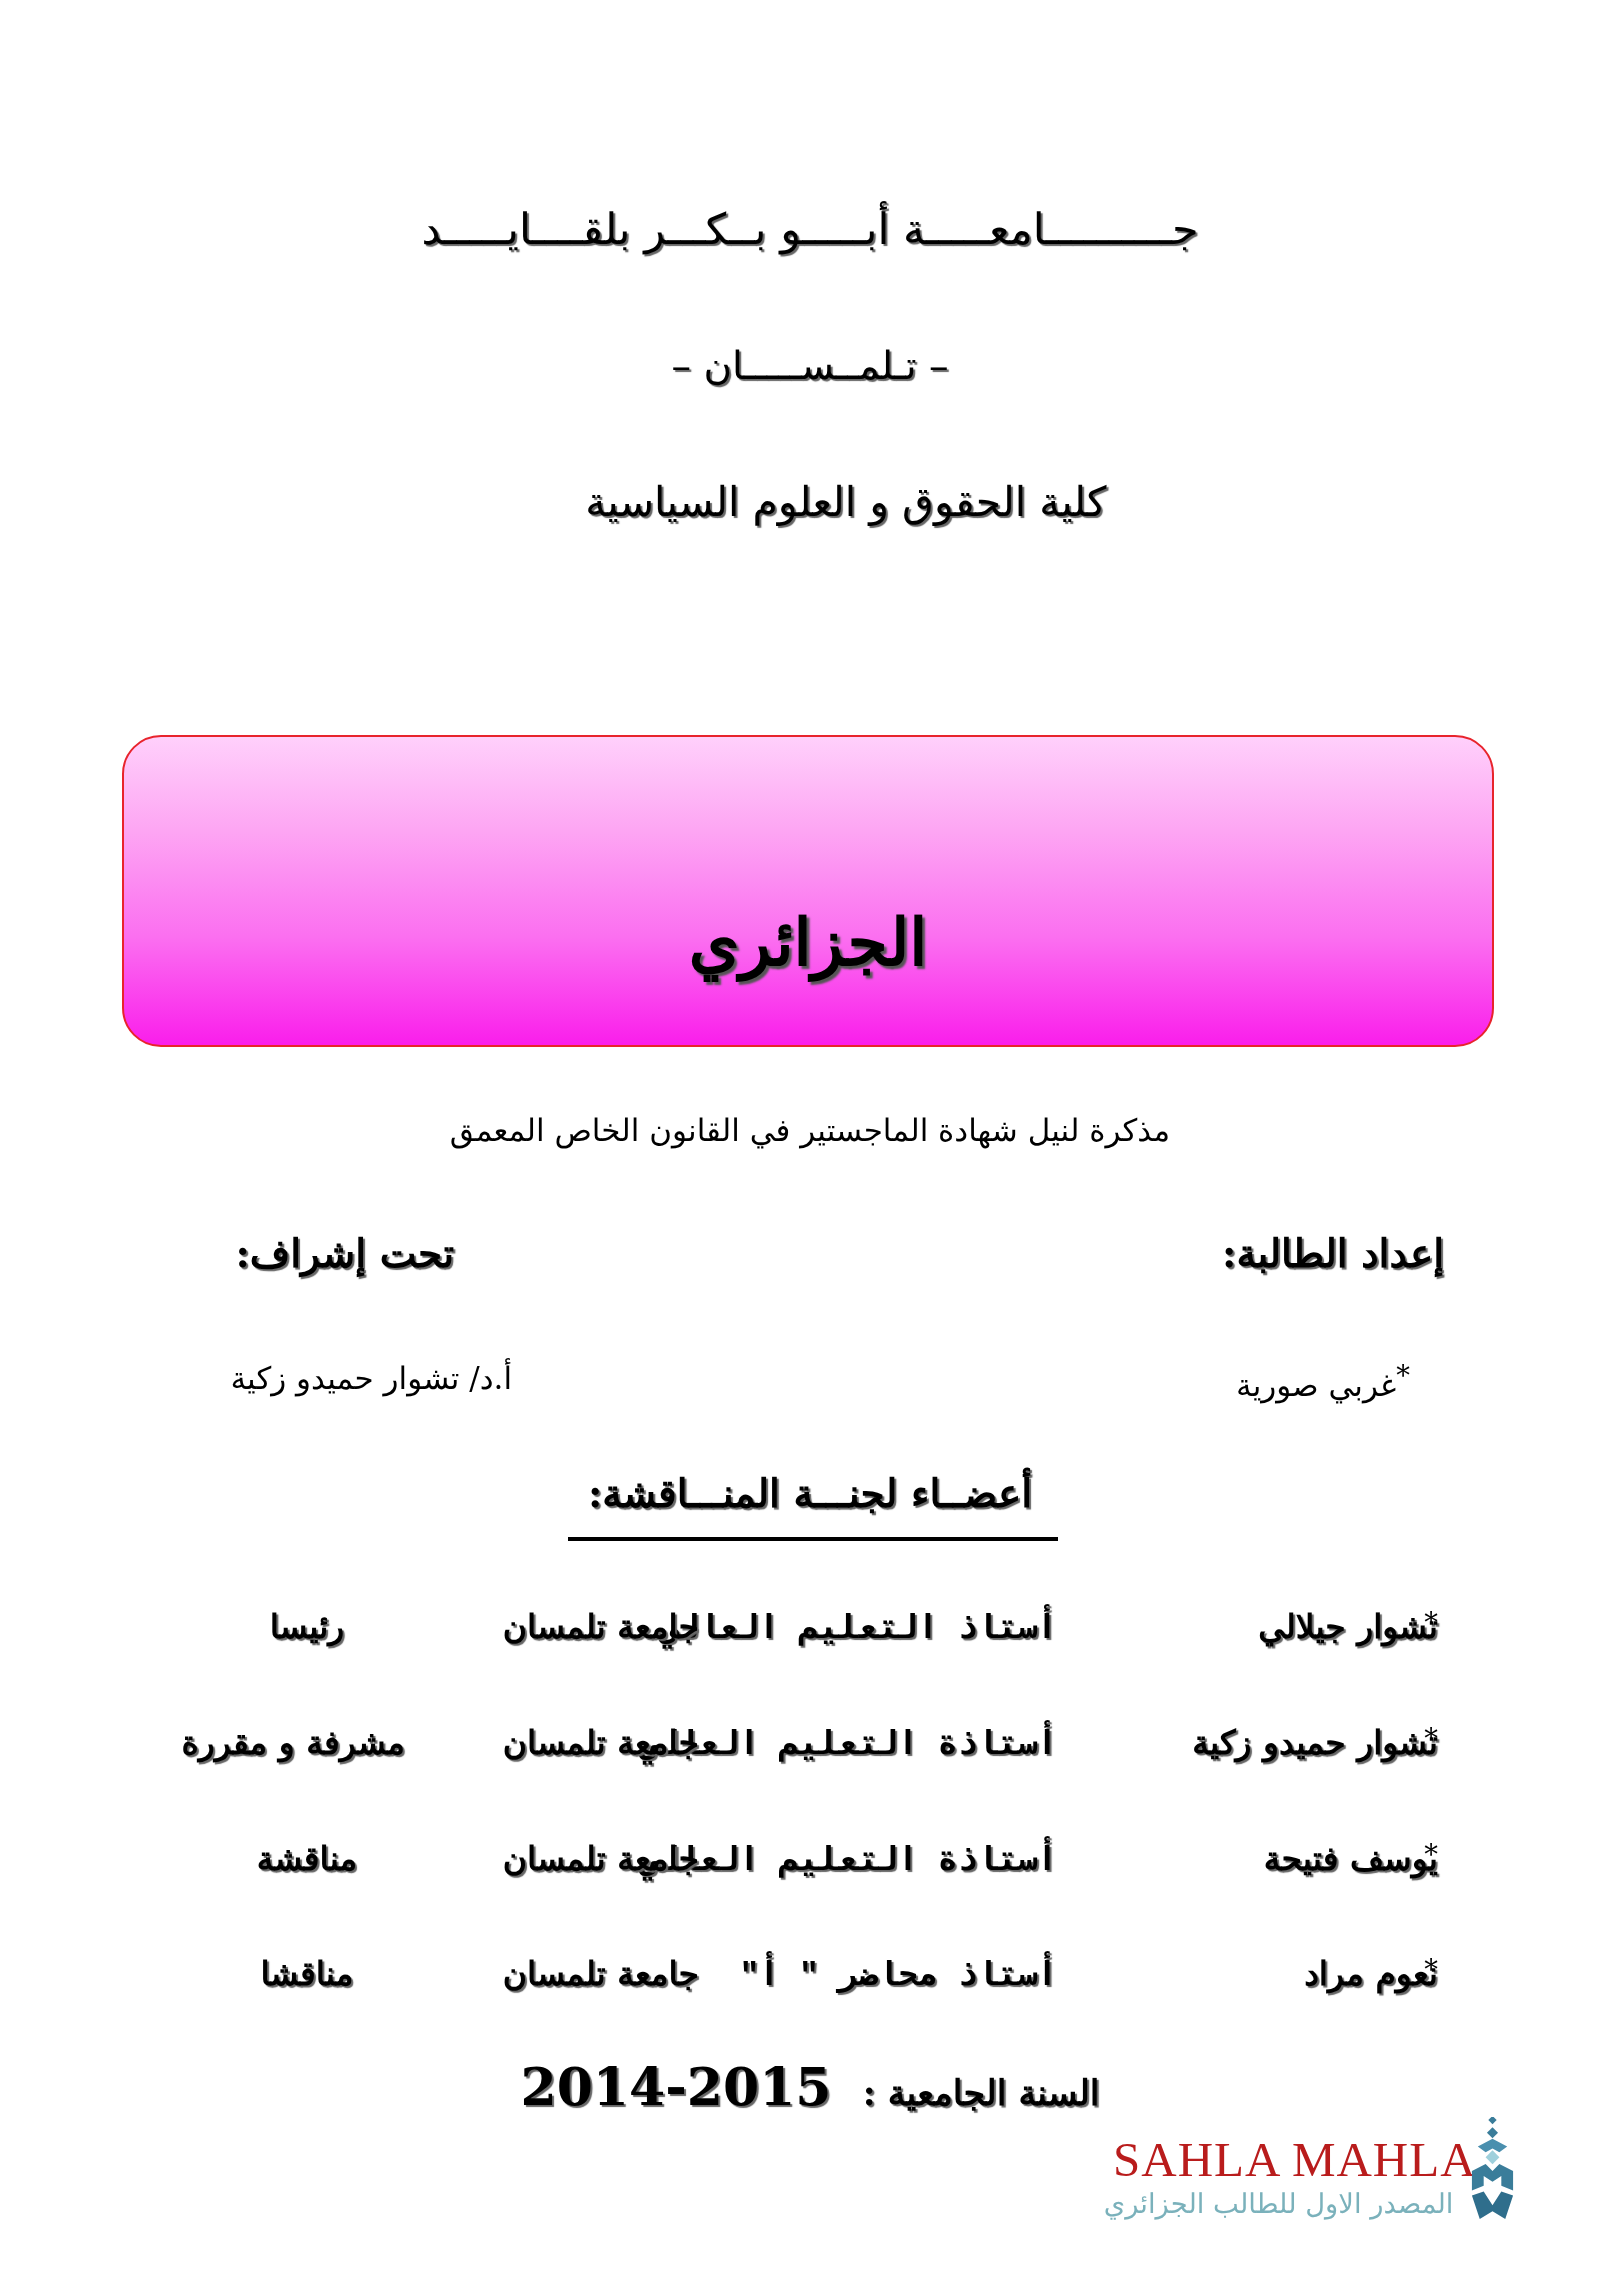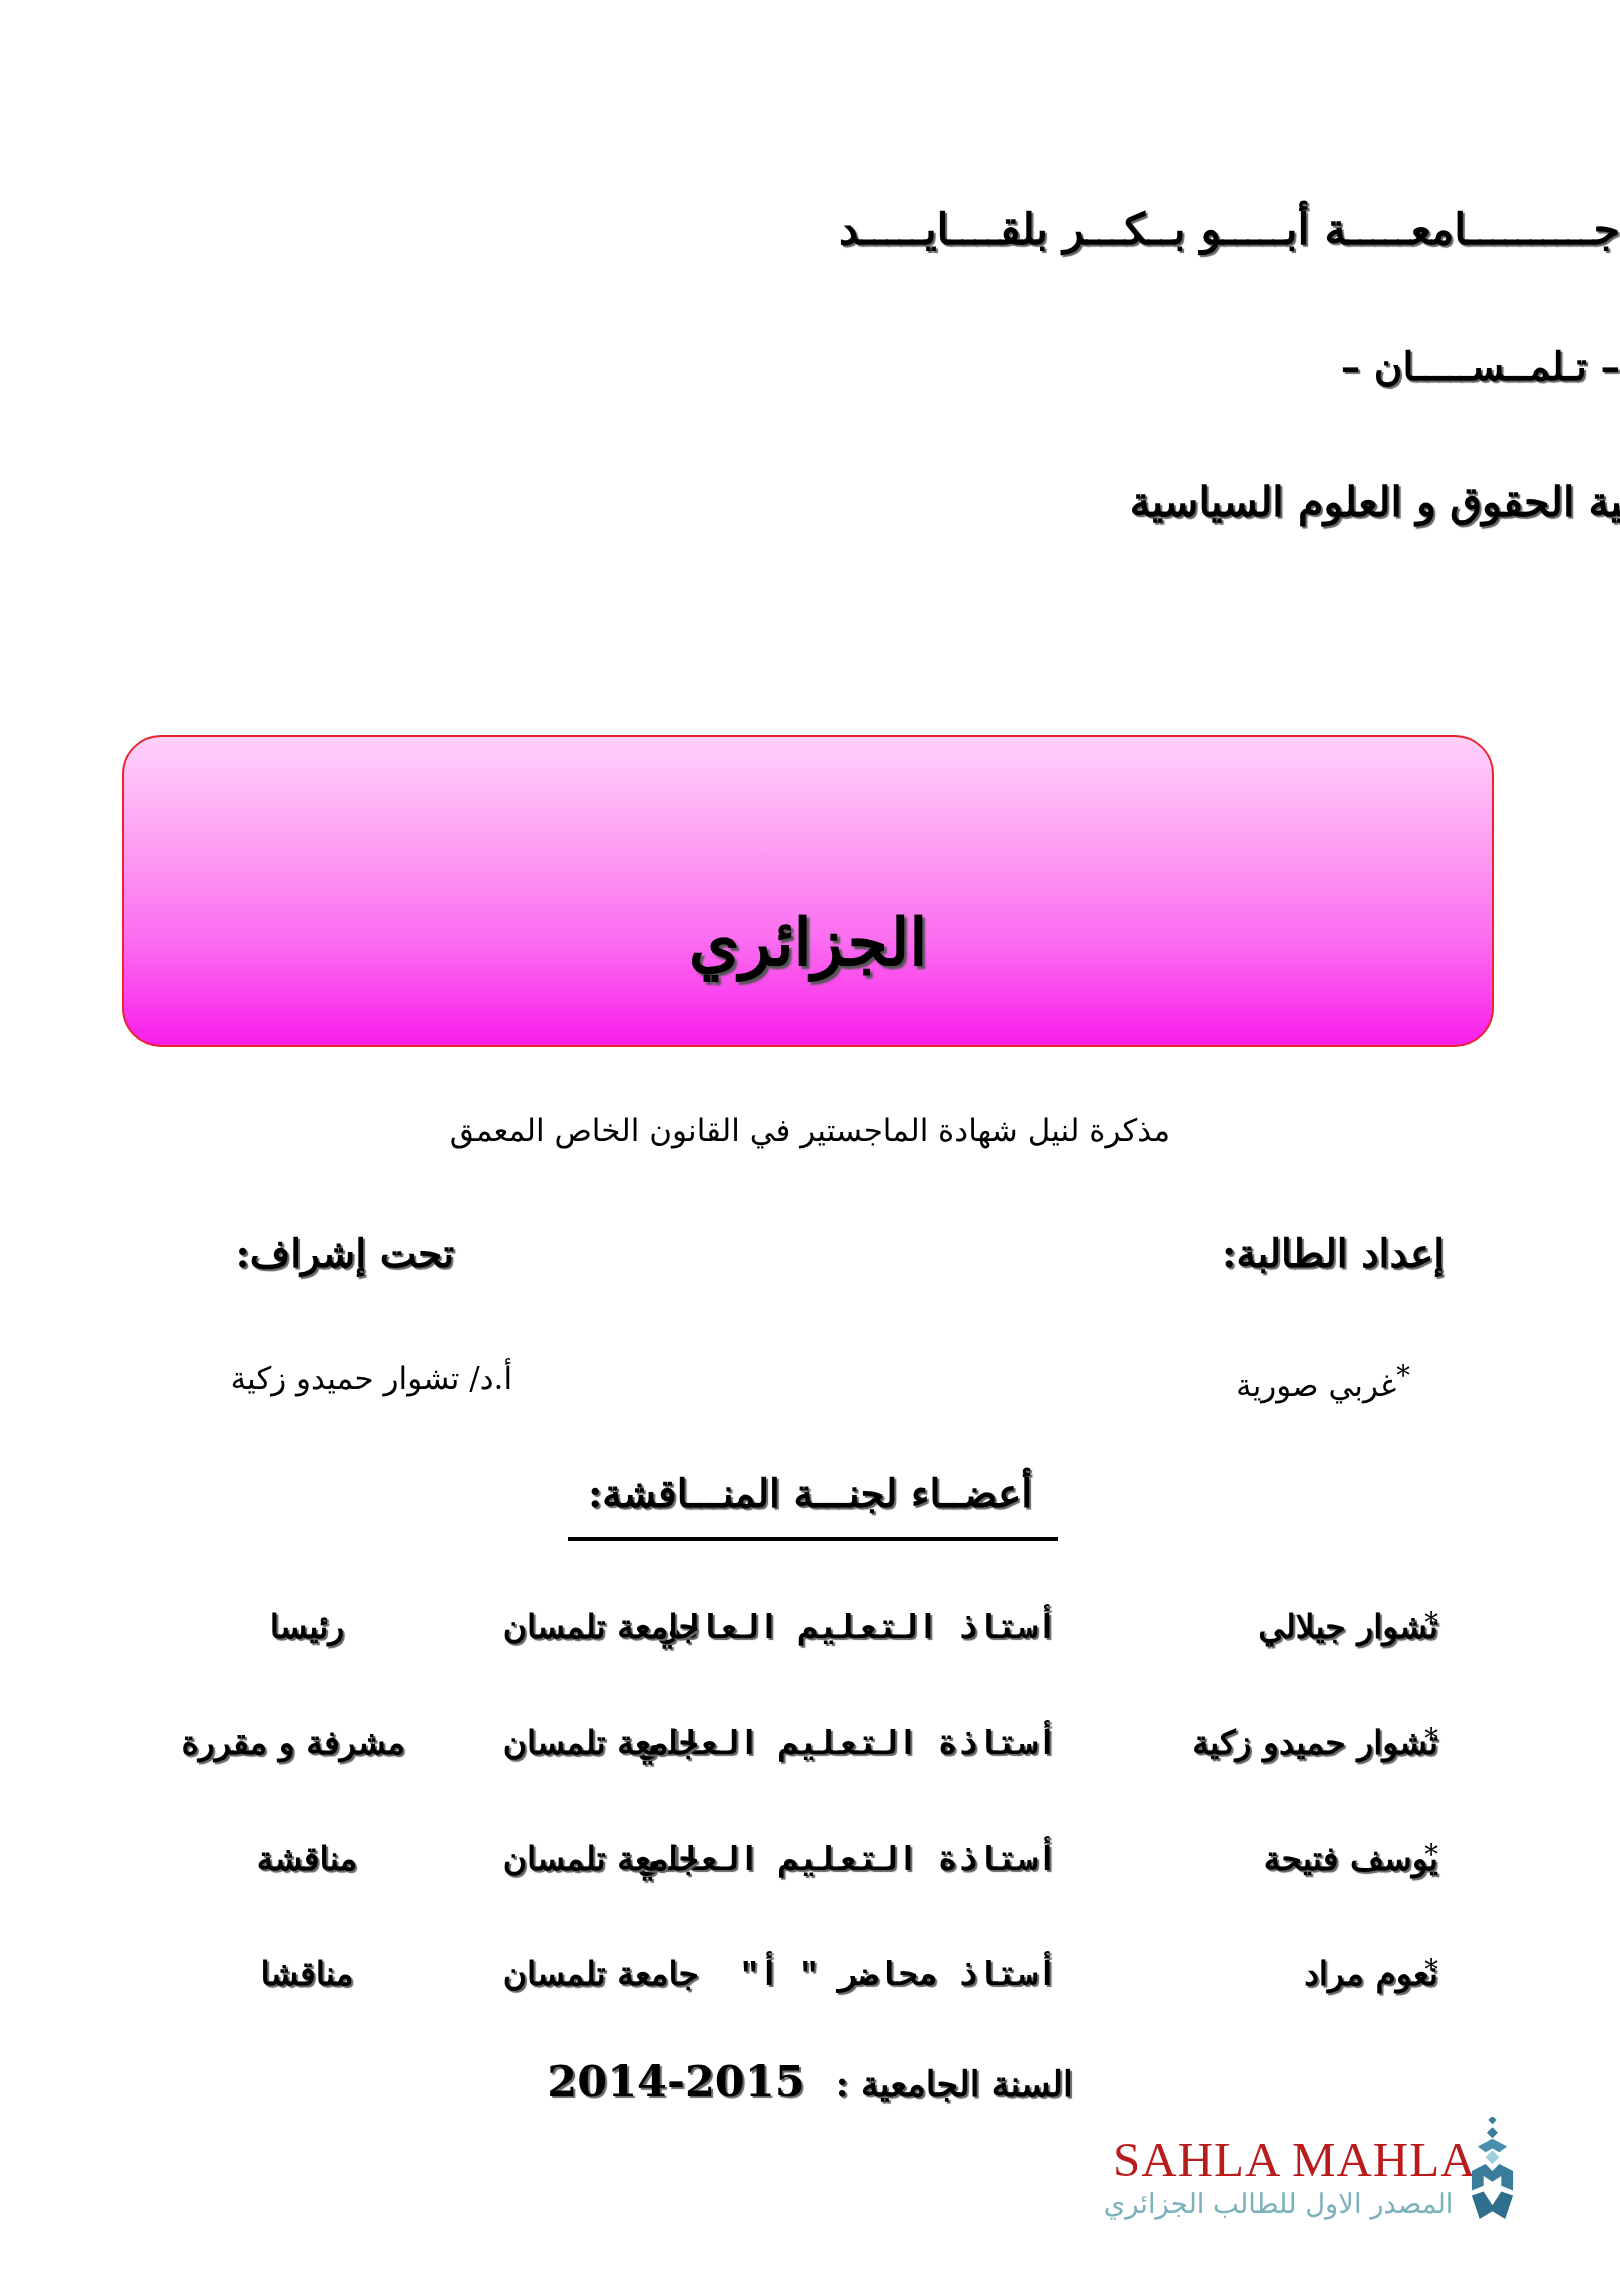--- a/index.html
+++ b/index.html
@@ -16,21 +16,21 @@
       color: #000;
     }
     .abs { position: absolute; }
     .center-line {
       position: absolute;
       left: 0;
       width: 1620px;
       text-align: center;
       direction: rtl;
     }
-    .bold { font-weight: bold; text-align: right; }
+    .bold { font-weight: normal; }
 
     .univ-name { top: 204px; font-size: 43px; letter-spacing: 5.9px; text-shadow: 2px 2px 1px #666; }
     .city { top: 343px; font-size: 39px; text-shadow: 2px 2px 1px #666; }
     .faculty { top: 478px; font-size: 41px; text-shadow: 2px 2px 1px #666; padding-left: 36px; }
 
     .title-box {
       position: absolute;
       left: 122px;
       top: 735px;
       width: 1372px;
@@ -91,21 +91,21 @@
     .col-name .star { font-size: 27.4px; vertical-align: super; text-shadow: none; font-weight: normal; }
     .col-rank { right: 563px; font-family: Liberation Mono, monospace; }
     .col-univ { right: 921px; margin-left: 33px; }
     .col-role-wrap { position: absolute; top: 0; right: 1215px; width: 196px; text-align: center; }
     .row-1 { top: 1607px; }
     .row-2 { top: 1723px; }
     .row-3 { top: 1839px; }
     .row-4 { top: 1954px; }
 
     .year-line { top: 2056px; font-size: 35px; font-weight: bold; text-shadow: 2px 2px 1px #666; }
-    .year-line .year-num { font-size: 43px; margin-right: 19px; }
+    .year-line .year-num { font-size: 52px; margin-right: 19px; }
 
     .logo {
       position: absolute;
       left: 1096px;
       top: 2117px;
       width: 421px;
       height: 108px;
       direction: ltr;
     }
     .logo-text {

